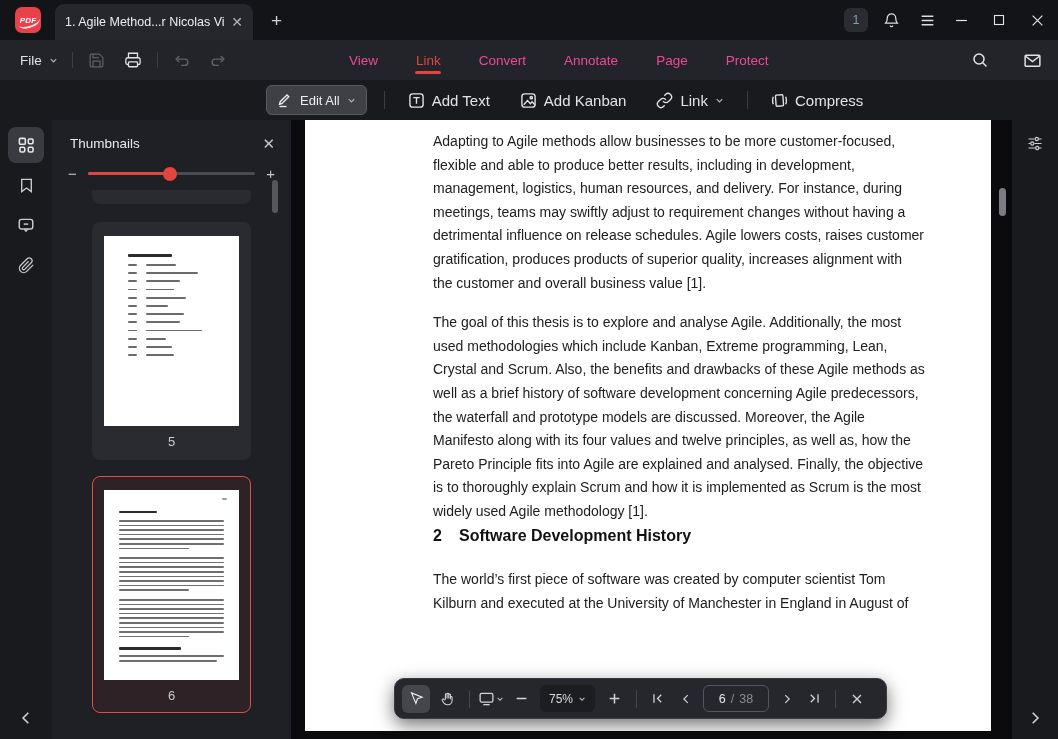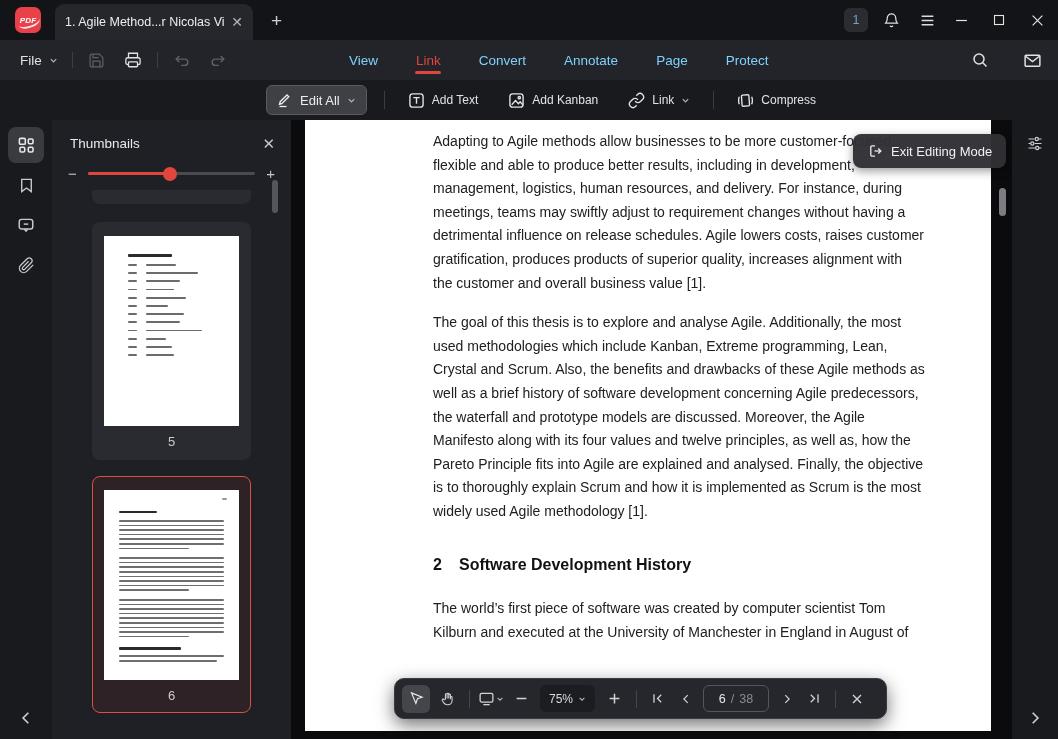--- a/index.html
+++ b/index.html
@@ -34,33 +34,33 @@
   
   .menubar { position:absolute; top:40px; left:0; right:0; height:40px; background:#232429;
     display:flex; align-items:center; }
   .mb-left { display:flex; align-items:center; padding-left:20px; }
   .file-menu { display:flex; align-items:center; gap:7px; font-size:13.5px; color:#e0e1e3; }
   .mb-divider { width:1px; height:16px; background:#3d3e43; margin:0 14px; }
   .mb-icon { width:20px; height:20px; color:#e2e3e5; display:flex; align-items:center; justify-content:center; }
   .mb-icon.disabled { color:#5f6065; }
   .mb-icon + .mb-icon { margin-left:16px; }
   .mb-center { position:absolute; left:347px; display:flex; align-items:center; gap:34px; }
-  .menu-item { font-size:13.5px; color:#7dd3fc; position:relative; padding:10px 2px; cursor:default; }
+  .menu-item { font-size:13.5px; color:#ec4899; position:relative; padding:10px 2px; cursor:default; }
   .menu-item.active { color:#e0453e; }
   .menu-item.active::after { content:""; position:absolute; left:50%; transform:translateX(-50%);
     bottom:4px; width:26px; height:2.5px; border-radius:2px; background:#e0453e; }
   .mb-right { margin-left:auto; display:flex; align-items:center; gap:16px; padding-right:16px; }
 
   
   .toolbar { position:absolute; top:80px; left:0; right:0; height:40px; background:#191a1e;
     display:flex; align-items:center; padding-left:266px; }
   .editall-btn { height:30px; border-radius:6px; background:#3e4046; border:1px solid #5a5b61;
     display:flex; align-items:center; gap:7px; padding:0 10px; font-size:13px; color:#eceded; }
   .tbar-divider { width:1px; height:18px; background:#3b3c41; margin:0 17px; }
-  .tool-btn { display:flex; align-items:center; gap:7px; font-size:12px; color:#e2e3e5; padding:4px 6px; }
+  .tool-btn { display:flex; align-items:center; gap:7px; font-size:15px; color:#e2e3e5; padding:4px 6px; }
   .tool-btn + .tool-btn { margin-left:18px; }
   .chev { color:#b5b6ba; }
 
   
   .body { position:absolute; top:120px; left:0; right:0; bottom:0; display:flex; }
 
   
   .rail-left { width:52px; background:#191a1e; position:relative; display:flex; flex-direction:column; align-items:center; padding-top:7px; flex:0 0 auto; }
   .rail-btn { width:36px; height:36px; border-radius:8px; display:flex; align-items:center; justify-content:center;
     color:#c9cacd; margin-bottom:4px; }
@@ -86,21 +86,21 @@
   .mini-page { width:135px; height:190px; background:#fff; margin:0 auto; position:relative; overflow:hidden; }
   .thumb-label { text-align:center; font-size:13px; color:#cbccce; padding-top:8px; }
   .tp-scrollbar { position:absolute; right:13px; top:60px; width:6px; height:33px; background:#55565c; border-radius:3px; }
   .mini-line { position:absolute; border-radius:1px; }
 
   
   .main { flex:1; position:relative; background:#0b0b0d; min-width:0; }
   .doc-page { position:absolute; left:14px; right:21px; top:0; bottom:8px; background:#ffffff; }
   .doc-text { position:absolute; left:128px; top:10px; width:492px; font-size:14px; line-height:23.6px; color:#202020; }
   .doc-text p + p { margin-top:16px; }
-  .doc-h2 { margin-top:29px; font-size:16px; font-weight:bold; color:#111; }
+  .doc-h2 { font-size:16px; font-weight:bold; color:#111; }
   .doc-h2 .hnum { display:inline-block; width:26px; }
   .doc-text .after-h { margin-top:21px; }
   .doc-scrollbar { position:absolute; right:6px; top:68px; width:7px; height:28px; background:#7c7d82; border-radius:4px; }
 
   .exit-pill { position:absolute; top:14px; left:562px; height:34px; border-radius:8px;
     background:rgba(47,48,53,.97); box-shadow:0 3px 10px rgba(0,0,0,.4);
     display:flex; align-items:center; gap:8px; padding:0 14px; }
   .exit-pill span { font-size:13px; color:#f0f1f2; white-space:nowrap; }
 
   
@@ -400,28 +400,20 @@
           <p>Adapting to Agile methods allow businesses to be more customer-focused, flexible and able to produce better results, including in development, management, logistics, human resources, and delivery. For instance, during meetings, teams may swiftly adjust to requirement changes without having a detrimental influence on release schedules. Agile lowers costs, raises customer gratification, produces products of superior quality, increases alignment with the customer and overall business value [1].</p>
           <p>The goal of this thesis is to explore and analyse Agile. Additionally, the most used methodologies which include Kanban, Extreme programming, Lean, Crystal and Scrum. Also, the benefits and drawbacks of these Agile methods as well as a brief history of software development concerning Agile predecessors, the waterfall and prototype models are discussed. Moreover, the Agile Manifesto along with its four values and twelve principles, as well as, how the Pareto Principle fits into Agile are explained and analysed.  Finally, the objective is to thoroughly explain Scrum and how it is implemented as Scrum is the most widely used Agile methodology [1].</p>
           <div class="doc-h2">
             <span class="hnum">2</span><span>Software Development History</span>
           </div>
           <p class="after-h">The world’s first piece of software was created by computer scientist Tom Kilburn and executed at the University of Manchester in England in August of</p>
         </div>
       </div>
       <div class="doc-scrollbar"></div>
 
-      <div class="exit-pill">
-        <svg width="16" height="16" viewBox="0 0 16 16" fill="none" stroke="#eceded" stroke-width="1.3">
-          <path d="M8 2.8H5a1.2 1.2 0 0 0-1.2 1.2v8A1.2 1.2 0 0 0 5 13.2h3"></path>
-          <path d="M7.5 8h6.3"></path>
-            <path d="M11.3 5.5L13.8 8l-2.5 2.5"></path>
-        </svg>
-        <span>Exit Editing Mode</span>
-      </div>
 
       <div class="bottom-bar">
         <div class="bb-btn active">
           <svg width="15" height="15" viewBox="0 0 24 24" fill="none" stroke="currentColor" stroke-width="1.8">
             <path d="M4 3l7 17 2.5-7.5L21 10z"></path>
           </svg>
         </div>
         <div class="bb-btn">
           <svg width="15" height="15" viewBox="0 0 18 18" fill="none" stroke="currentColor" stroke-width="1.3">
             <path d="M6.5 10.5V4.2a1 1 0 0 1 2 0V9m0-5.3a1 1 0 0 1 2 0V9m0-4.3a1 1 0 0 1 2 0V10m0-2.4a1 1 0 0 1 2 0v3.9a5 5 0 0 1-5 5h-.8a5 5 0 0 1-4.1-2.2l-1.9-3a1.2 1.2 0 0 1 2-1.3l.8 1.1"></path>

